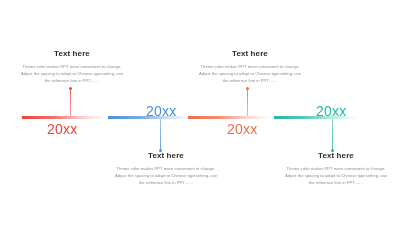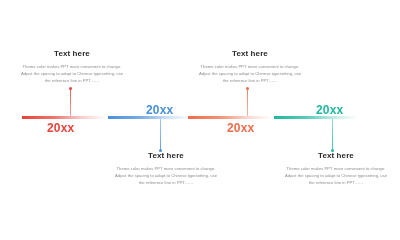--- a/index.html
+++ b/index.html
@@ -26,22 +26,22 @@
   
   .bar {
     position: absolute;
     height: 3px;
     border-radius: 0;
   }
 
   
   .year {
     position: absolute;
-    font-size: 12px;
-    font-weight: bold;
+    font-size: 14px;
+    font-weight: normal;
     letter-spacing: 0.2px;
     white-space: nowrap;
     line-height: 1;
   }
 
   
   .stem {
     position: absolute;
     width: 1px;
   }

